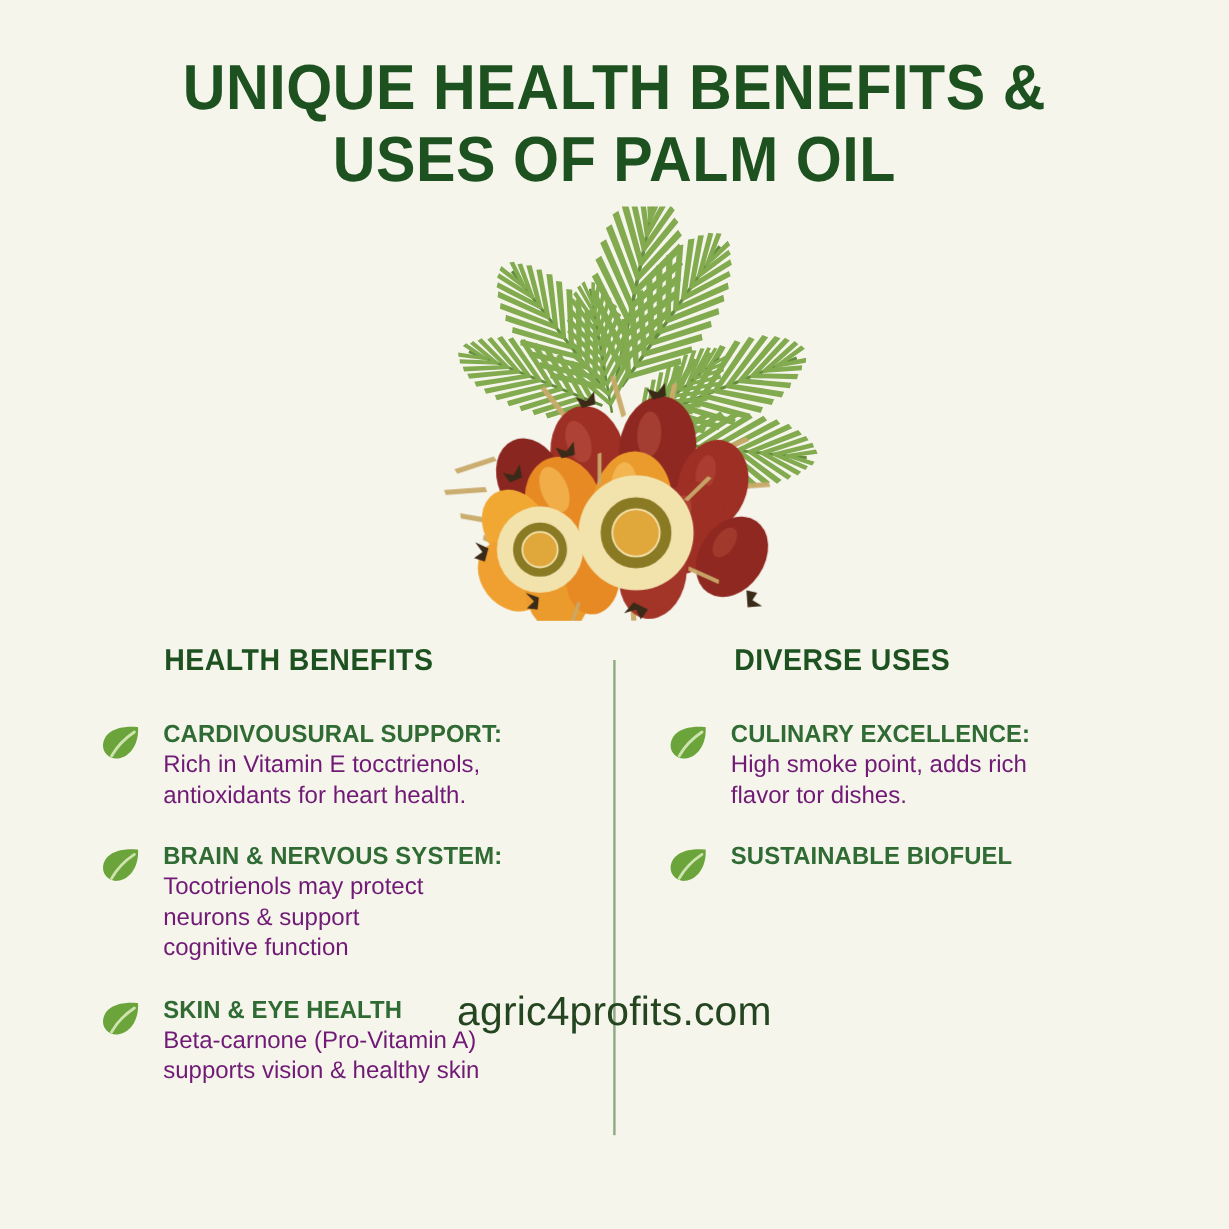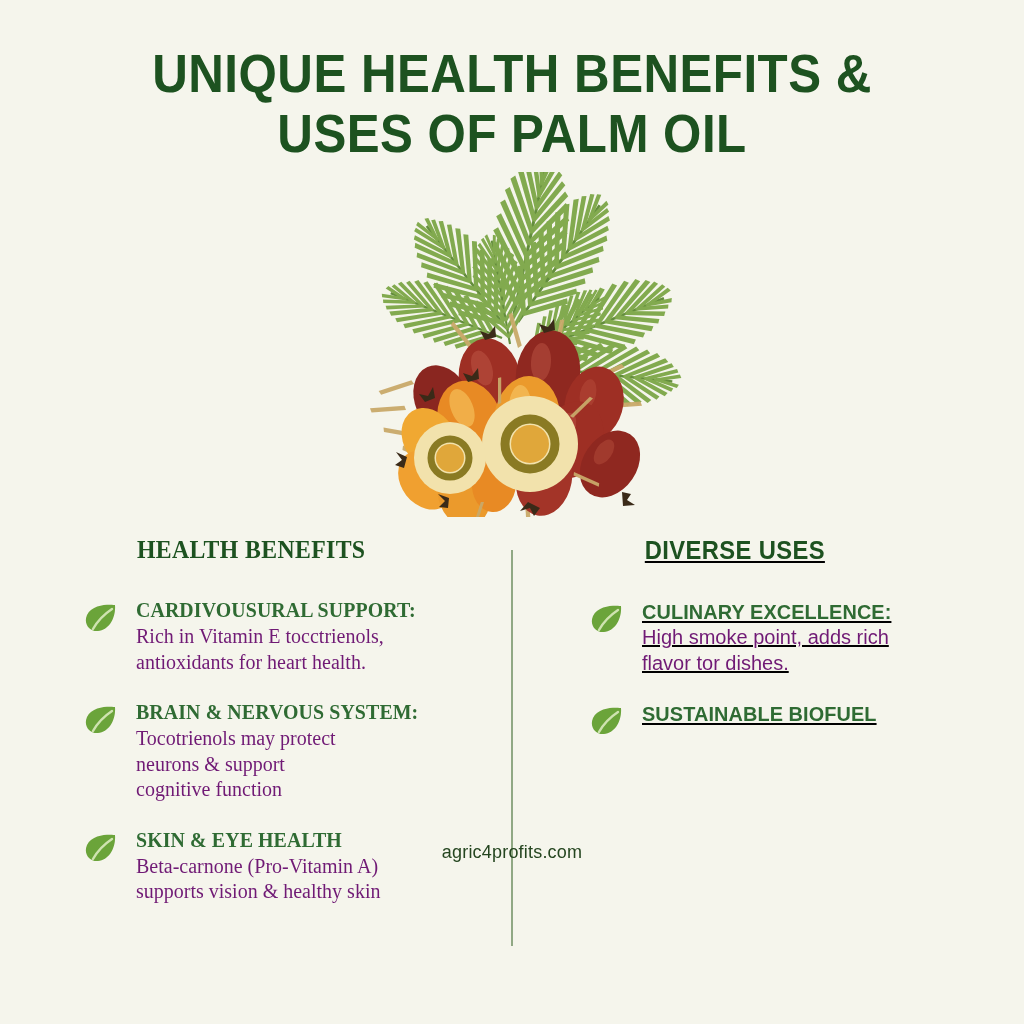--- a/index.html
+++ b/index.html
@@ -48,22 +48,22 @@
     top:536px;left:0;width:1024px;height:420px;
   }
   .divider{
     position:absolute;
     left:511px;top:14px;
     width:2px;height:396px;
     background:#7e9a72;
     opacity:.85;
   }
   .col{position:absolute;top:0;}
-  .col-left{left:78px;width:420px;font-family:Liberation Serif, serif;}
-  .col-right{left:584px;width:420px;text-decoration:underline;}
+  .col-left{left:78px;width:420px;}
+  .col-right{left:551px;width:420px;}
 
   .col-head{
     color:#1d5220;
     font-weight:bold;
     font-size:25px;
     letter-spacing:0.4px;
     text-transform:uppercase;
     transform:scaleX(0.95);
     transform-origin:left center;
     margin:0 0 34px 0;
@@ -100,21 +100,21 @@
     line-height:25.5px;
     white-space:pre-line;
   }
 
   
   .footer{
     position:absolute;
     left:0;bottom:44px;width:1024px;
     text-align:center;
     color:#24451f;
-    font-size:18px;
+    font-size:34px;
     letter-spacing:0.2px;
   }
 </style>
 </head>
 <body>
 
 <div class="page">
 
   <div class="title-block">
     <div class="title-line">UNIQUE HEALTH BENEFITS &amp;</div>

